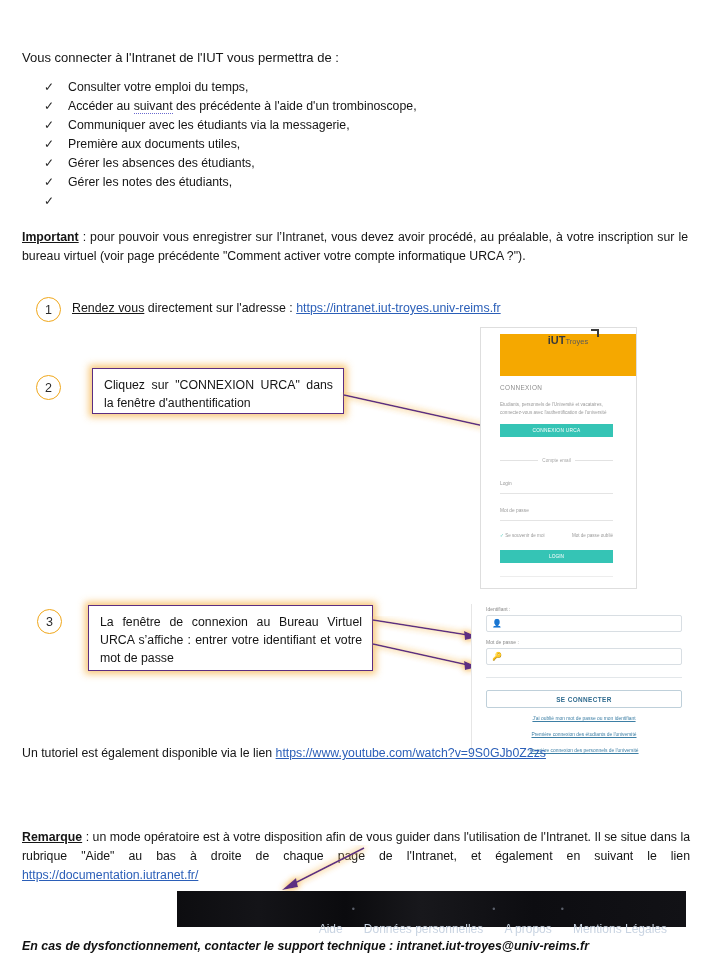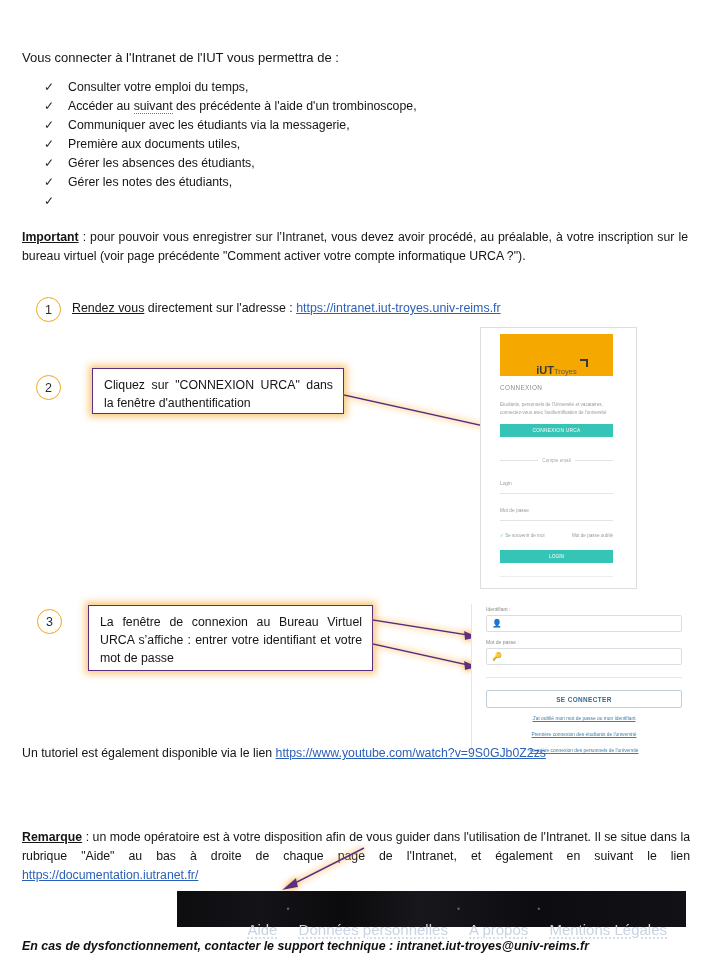--- a/index.html
+++ b/index.html
@@ -78,22 +78,22 @@
   
   .arrow { position:absolute; pointer-events:none; }
 
   
   .shot2 {
     position:absolute; left:480px; top:327px; width:157px; height:262px;
     background:#ffffff; border:1px solid #dedede;
     overflow:hidden;
   }
   .shot2-logo {
-    position:absolute; left:19px; top:6px; width:113px; height:42px;
-    background:#F5A800; display:flex; align-items:flex-end; justify-content:center;
+    position:absolute; left:19px; top:6px; width:136px; height:42px;
+    background:#F5A800; display:flex; align-items:flex-start; justify-content:center;
   }
   .logo-txt { font-size:11px; font-weight:bold; color:#3a3a3a; position:relative; }
   .logo-txt .small { font-size:7.5px; font-weight:normal; color:#5a5a5a; }
   .logo-corner {
     position:absolute; right:-11px; top:-5px; width:8px; height:8px;
     border-top:2px solid #3a3a3a; border-right:2px solid #3a3a3a;
   }
   .shot2-h { position:absolute; left:19px; top:56px; font-size:6.4px; color:#8d8d8d; letter-spacing:.4px; }
   .shot2-p { position:absolute; left:19px; top:73px; width:112px; font-size:4.6px;
              color:#9b9b9b; line-height:7.6px; }
@@ -155,21 +155,21 @@
   #remark-para   { left:22px; top:828px; width:668px; }
 
   
   .darkbar {
     position:absolute; left:177px; top:891px; width:509px; height:36px;
     background:linear-gradient(90deg,#0d0d10 0%,#141418 16%,#0b0b0e 33%,#18181c 48%,#0d0d11 70%,#121216 100%);
     display:flex; align-items:center; justify-content:flex-end;
     padding-right:10px; gap:0px;
   }
   .darkbar a {
-    color:#c9d4e2; font-size:15px; text-decoration:underline;
+    color:#c9d4e2; font-size:12px; 
     text-decoration-style:dotted; text-underline-offset:3px;
     padding:0 9px; white-space:nowrap;margin-top:40px;
   }
   .dot-sep { color:#5a5f6a; font-size:9px; }
 
   
   .final {
     position:absolute; left:22px; top:939px;
     font-size:12.4px; font-weight:bold; font-style:italic; color:#101010;
     white-space:nowrap;

